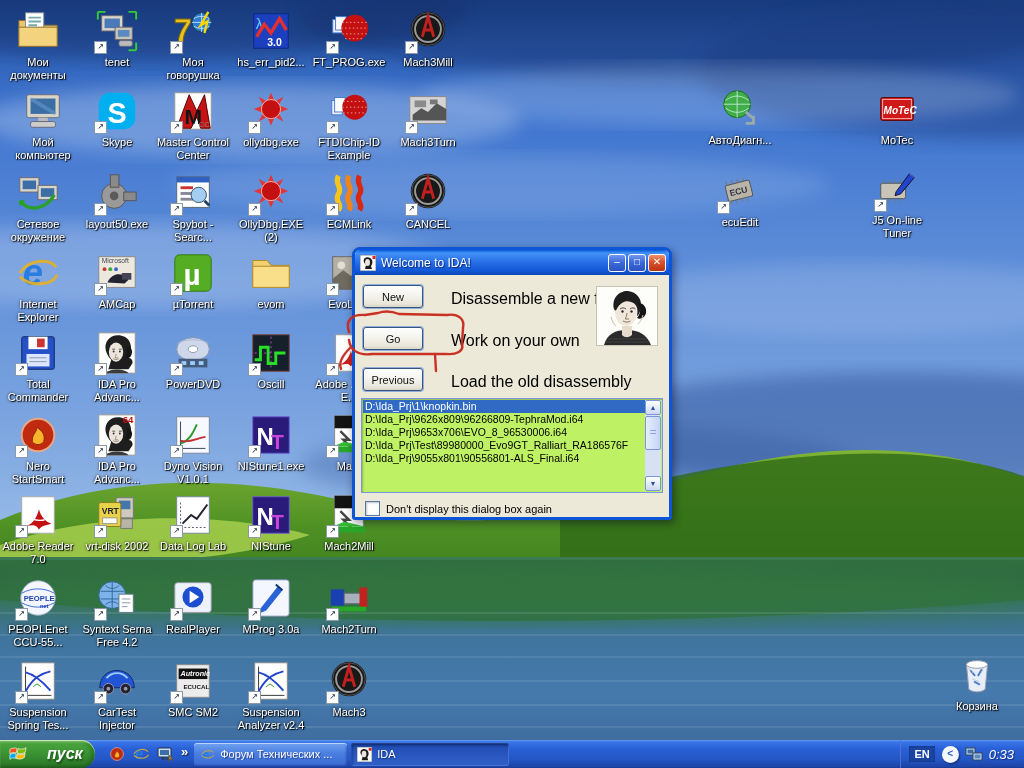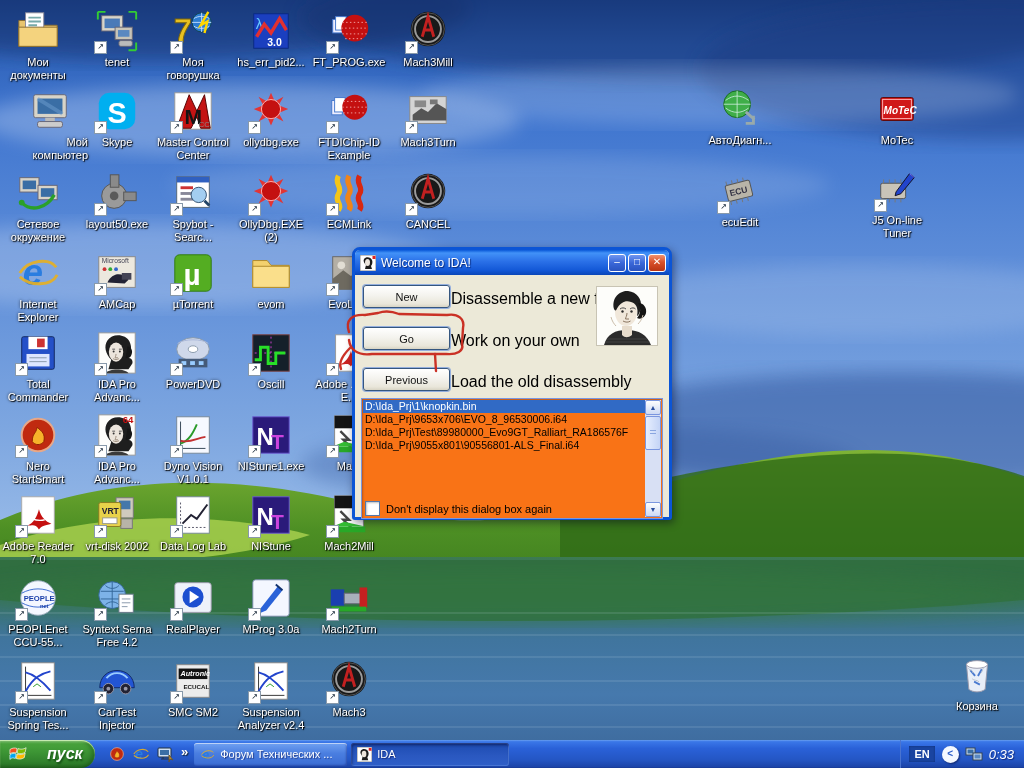--- a/index.html
+++ b/index.html
@@ -28,28 +28,28 @@
   .ticon svg{width:16px;height:16px;display:block;}
   .ttext{flex:1;color:#fff;font-weight:normal;font-size:12px;text-shadow:1px 1px 1px #0a2a7a;
          white-space:nowrap;overflow:hidden;}
   .wbtn{width:18px;height:18px;margin-left:2px;border:1px solid #fff;border-radius:3px;
         display:flex;align-items:center;justify-content:center;color:#fff;font-size:10px;
         line-height:10px;box-sizing:border-box;cursor:pointer;
         background:linear-gradient(180deg,#6f96ef 0%,#3a67d8 50%,#2a53c0 100%);}
   .wbtn.close{background:linear-gradient(180deg,#f0926f 0%,#d9512b 45%,#b93413 100%);}
   .wbtn span{transform:translateY(-1px);}
   .dbody{position:relative;height:242px;background:#ece9d8;border-radius:0 0 2px 2px;}
-  .xpbtn{position:absolute;left:8px;width:87px;height:23px;font-size:11px;color:#111;
+  .xpbtn{position:absolute;left:8px;width:60px;height:23px;font-size:11px;color:#111;
          border:1px solid #35567f;border-radius:3px;cursor:pointer;text-align:center;line-height:21px;
          background:linear-gradient(180deg,#ffffff 0%,#f4f3ee 45%,#e9e6da 85%,#d8d4c4 100%);
          box-shadow:0 0 0 1px #93aedd, inset 0 1px 0 #fff;}
   .biglabel{position:absolute;left:96px;font-size:16px;color:#000;}
   #portrait{position:absolute;left:241px;top:11px;width:60px;height:58px;border:1px solid #c8c4b4;}
   #portrait svg{width:100%;height:100%;display:block;}
-  #listbox{position:absolute;left:6px;top:123px;width:302px;height:121px;background:#f97316;
+  #listbox{position:absolute;left:6px;top:123px;width:302px;height:95px;background:#bef264;
            border:1px solid #7a96df;box-shadow:inset 1px 1px 2px rgba(0,0,40,.25);box-sizing:border-box;}
   #listitems{position:absolute;left:1px;top:1px;right:17px;bottom:1px;overflow:hidden;}
   .li{height:13px;line-height:13px;font-size:10.5px;white-space:nowrap;overflow:hidden;
       color:#000;padding-left:2px;cursor:pointer;}
   .li.sel{background:#316ac5;color:#fff;}
   #sbar{position:absolute;right:1px;top:1px;width:16px;bottom:1px;background:#d8e0f4;}
   .sbtn{position:absolute;left:0;width:16px;height:15px;border:1px solid #7a96df;border-radius:2px;
         background:linear-gradient(180deg,#fdfefe,#cdd9f4);box-sizing:border-box;
         color:#2b4f9e;font-size:7px;text-align:center;line-height:13px;cursor:pointer;}
   #sthumb{position:absolute;left:0;top:16px;width:16px;height:34px;border:1px solid #7a96df;border-radius:2px;
@@ -234,21 +234,21 @@
               <circle cx="24" cy="22" r="18" fill="#181818"></circle>
               <circle cx="24" cy="22" r="13.5" fill="none" stroke="#9a9a9a" stroke-width="2"></circle>
               <circle cx="24" cy="22" r="17" fill="none" stroke="#555" stroke-width="1"></circle>
               <path d="M18 30 L24 9 L30 30 M20.5 23 h7" stroke="#c22020" stroke-width="3" fill="none"></path>
             </svg>
           </span>
           <span class="scut">↗</span>
         </span>
         <span class="dlabel">Mach3Mill</span>
       </div>
-      <div class="ditem" style="left: 12px; top: 88px; text-align: right;">
+      <div class="ditem" style="left: 5px; top: 88px;">
         <span class="dicon">
           <span class="isvg">
             <svg viewBox="0 0 48 48">
               <rect x="7" y="7" width="34" height="24" rx="2" fill="#d8d4c8" stroke="#667"></rect>
               <rect x="11" y="11" width="26" height="16" fill="#3a6ea5"></rect>
               <path d="M11 11 l26 16" stroke="#6f9ed0" stroke-width="4" opacity=".5"></path>
               <rect x="19" y="31" width="10" height="4" fill="#bbb"></rect>
               <rect x="11" y="35" width="26" height="6" rx="2" fill="#ccc" stroke="#667"></rect>
             </svg>
           </span>
@@ -944,20 +944,21 @@
             <circle cx="25.5" cy="24.5" r="1.2" fill="#2a2a2a"></circle>
             <circle cx="34.5" cy="24.5" r="1.2" fill="#2a2a2a"></circle>
             <path d="M30 26c0 3-1.5 4.5-1.5 6h3.5M26 34c2.5 1.5 5.5 1.5 7.5 0" stroke="#8a7560" fill="none"></path>
             <path d="M14 30c1 4 3 7 5 9M46 28c-1 4-3 7-5 9" stroke="#c9bba8" fill="none"></path>
             <path d="M10 52h40M8 55h45" stroke="#666" opacity=".4"></path>
           </svg>
         </div>
       <div id="listbox">
         <div id="listitems">
             <div class="li sel">D:\Ida_Prj\1\knopkin.bin</div>
+            <div class="li">D:\Ida_Prj\9626x809\96266809-TephraMod.i64</div>
             <div class="li">D:\Ida_Prj\9653x706\EVO_8_96530006.i64</div>
             <div class="li">D:\Ida_Prj\Test\89980000_Evo9GT_Ralliart_RA186576F</div>
             <div class="li">D:\Ida_Prj\9055x801\90556801-ALS_Final.i64</div>
           </div>
         <div id="sbar">
           <div class="sbtn" style="top:0">▲</div>
           <div id="sthumb"></div>
           <div class="sbtn" style="bottom:0">▼</div>
         </div>
       </div>

